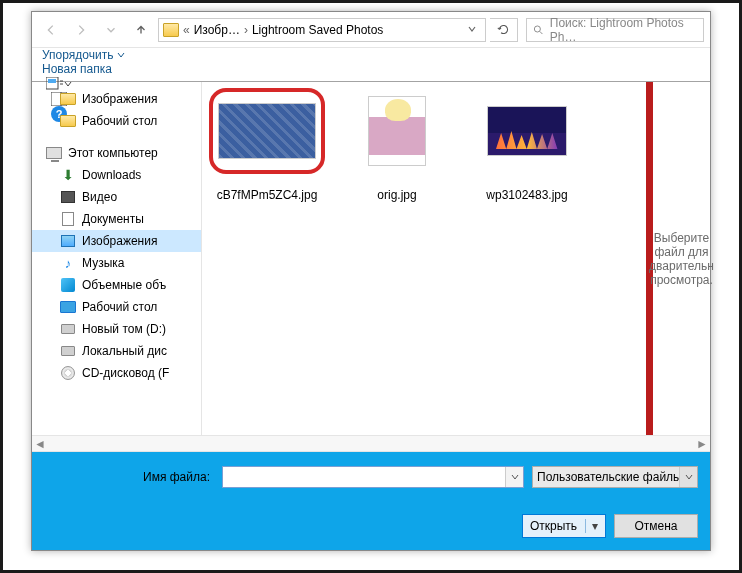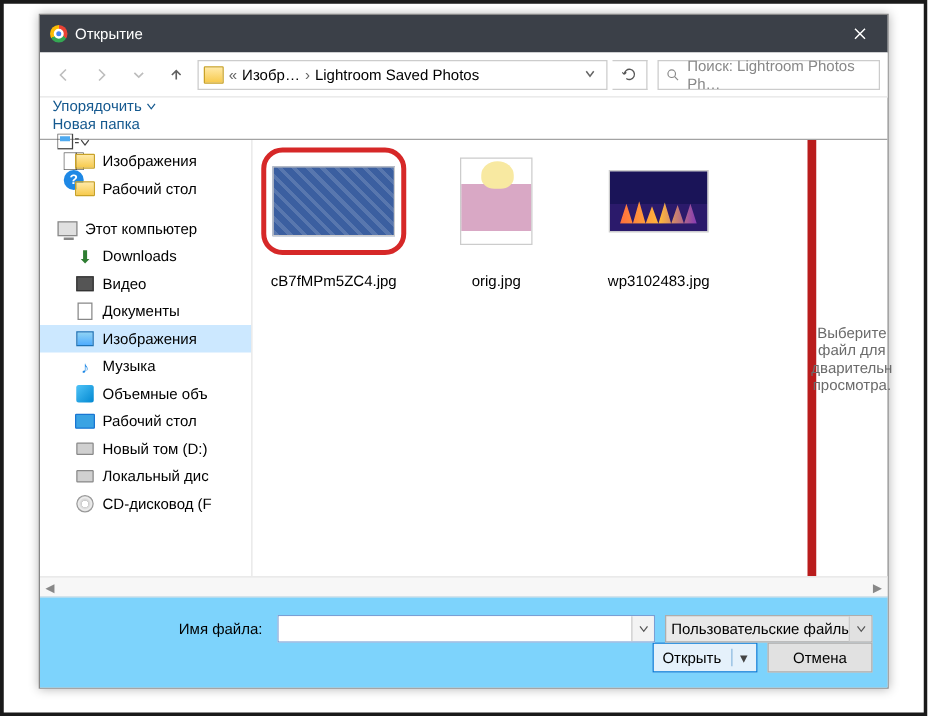--- a/index.html
+++ b/index.html
@@ -54,51 +54,42 @@
   .file-item.highlighted .thumb-wrap { outline: 4px solid #d62828; outline-offset: 4px; border-radius: 9px; }
   .thumb-wrap { width: 100px; height: 70px; display:flex; align-items:center; justify-content:center; }
   .thumb { border:1px solid #ccc; }
   .thumb1 { width:98px; height:56px; background:#3b5fa0; background-image: repeating-linear-gradient(45deg, rgba(255,255,255,0.15) 0 3px, transparent 3px 8px); }
   .thumb2 { width:58px; height:70px; background: linear-gradient(#fff 0 30%, #d9a8c5 30% 85%, #fff 85%); position:relative; }
   .thumb2::before { content:""; position:absolute; top:2px; left:16px; width:26px; height:22px; background:#f8e9a1; border-radius:50% 50% 40% 40%; }
   .thumb3 { width:80px; height:50px; background: linear-gradient(#1a1458 0 55%, #2b1a6b 55% 100%); position:relative; }
   .thumb3::before { content:""; position:absolute; bottom:6px; left:8px; width:64px; height:20px; background: linear-gradient(90deg,#ff6f3c,#ffb73c,#7a2fbf); clip-path: polygon(0 100%,8% 20%,16% 100%,24% 10%,32% 100%,40% 30%,48% 100%,56% 15%,64% 100%,72% 25%,80% 100%,88% 20%,96% 100%,100% 100%);}
   .file-name { font-size:12px; color:#000; line-height:1.2; }
   .preview-pane { width:64px; border-left:7px solid #b91c1c; display:flex; align-items:center; justify-content:center; text-align:center; color:#6b6b6b; font-size:12px; padding:6px; }
-  .bottom { border-top:1px solid #e5e5e5; background:#7dd3fc; padding: 14px 12px 12px; display:flex; flex-direction:column; }
+  .bottom { border-top:1px solid #e5e5e5; background:#0ea5e9; padding: 14px 12px 12px; display:flex; flex-direction:column; gap:10px; }
   .row { display:flex; align-items:center; gap:8px; }
   .row-label { width:170px; text-align:right; padding-right:4px; }
   .filename-input { flex:1; height:22px; border:1px solid #7a9fd4; background:#fff; position:relative; }
   .filename-input input { width: calc(100% - 18px); height:100%; border:none; outline:none; padding: 0 4px; }
   .combo-btn { position:absolute; right:0; top:0; width:18px; height:100%; border-left:1px solid #ccc; display:flex; align-items:center; justify-content:center; color:#555; background:#f3f3f3; }
   .filetype { width:166px; height:22px; border:1px solid #adadad; background:#e9e9e9; display:flex; align-items:center; padding:0 4px; position:relative; color:#000;}
   .filetype .combo-btn { background:#e1e1e1; }
-  .buttons-row { display:flex; justify-content:flex-end; gap:8px; }
+  .buttons-row { display:flex; justify-content:flex-end; gap:8px;margin-top:16px; }
   .btn { min-width:84px; height:24px; border:1px solid #adadad; background:#e1e1e1; display:flex; align-items:center; justify-content:center; cursor:pointer; }
   .btn.default { border:1px solid #0078d7; background:#e5f1fb; display:flex; gap:4px; }
   .btn.default .dd { border-left:1px solid #8cb9e0; padding-left:6px; margin-left:4px; color:#444; }
   .scroll-bottom { height:16px; border-top:1px solid #e5e5e5; background:#f7f7f7; display:flex; align-items:center; }
   .scroll-bottom .sb-arrow { width:16px; height:100%; display:flex; align-items:center; justify-content:center; color:#888; }
   .scroll-bottom .sb-track { flex:1; }
 </style>
 </head>
 <body>
 
 <div class="outer-border">
 <div class="dialog">
 
-  <div class="titlebar">
-    <span class="chrome-icon"></span>
-    <span class="title-text">Открытие</span>
-    <div class="close-btn">
-      <svg viewBox="0 0 10 10" width="10" height="10">
-            <path d="M1 1 L9 9 M9 1 L1 9" stroke="#fff" stroke-width="1.2"></path>
-          </svg>
-    </div>
-  </div>
 
   <div class="navbar">
     <div class="nav-btn disabled">
           <svg viewBox="0 0 16 16">
             <path d="M10 3 L5 8 L10 13" fill="none" stroke="currentColor" stroke-width="1.5"></path>
           </svg>
         </div>
     <div class="nav-btn disabled">
           <svg viewBox="0 0 16 16">
             <path d="M6 3 L11 8 L6 13" fill="none" stroke="currentColor" stroke-width="1.5"></path>

